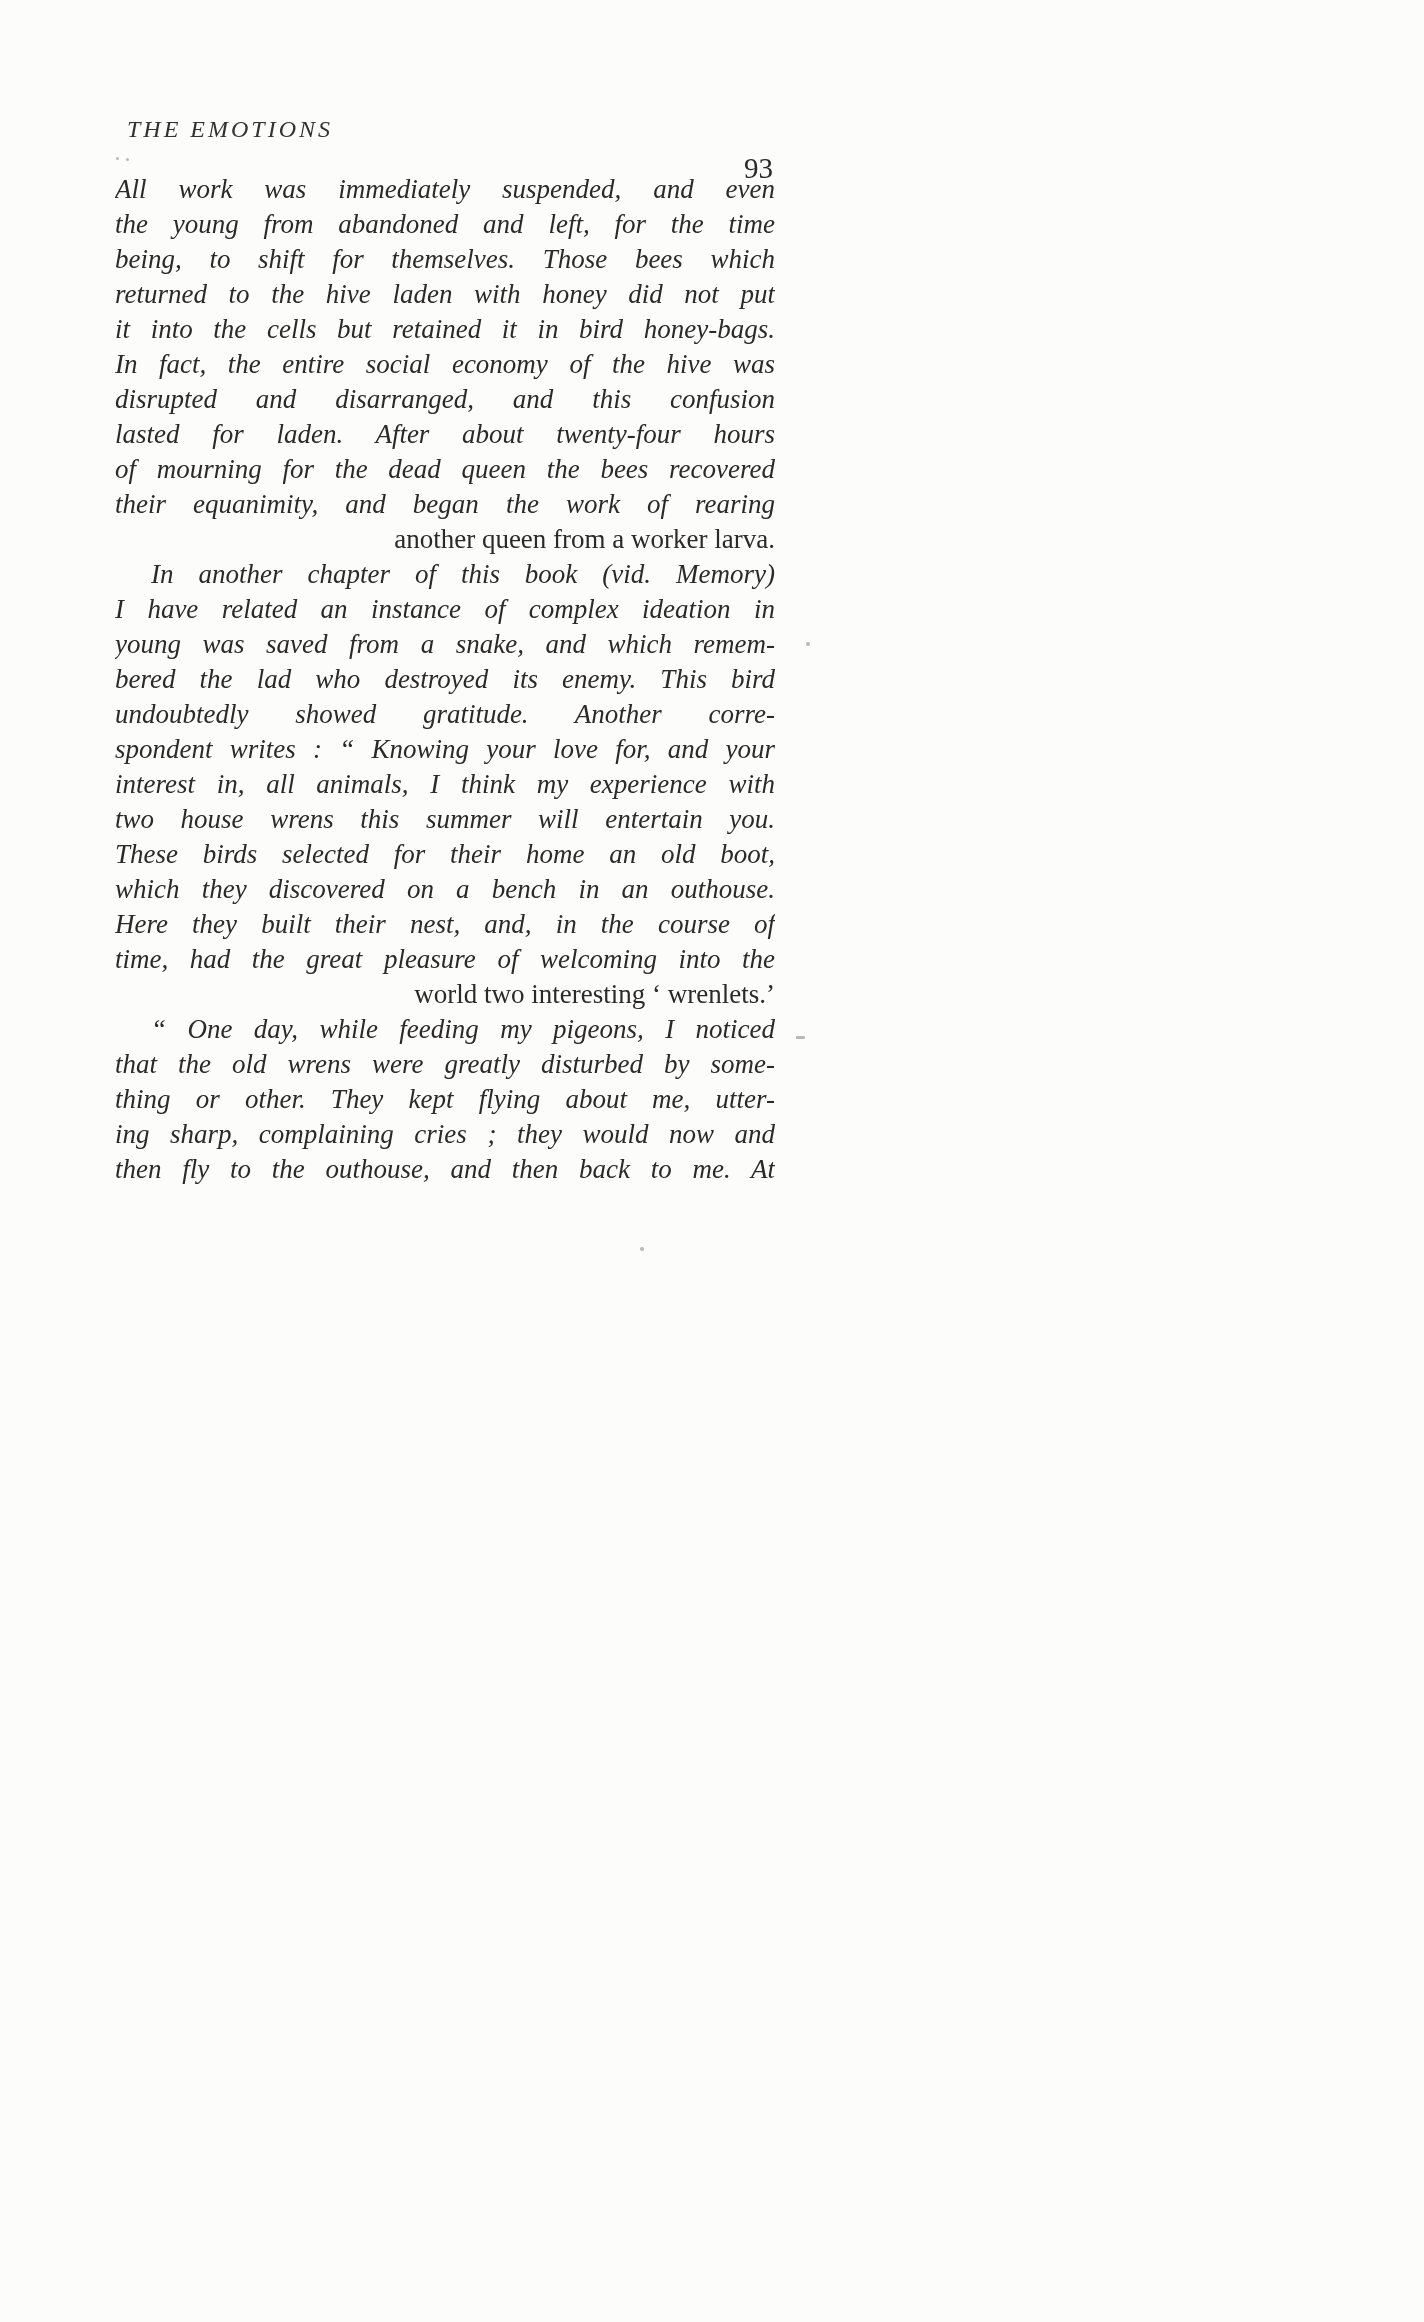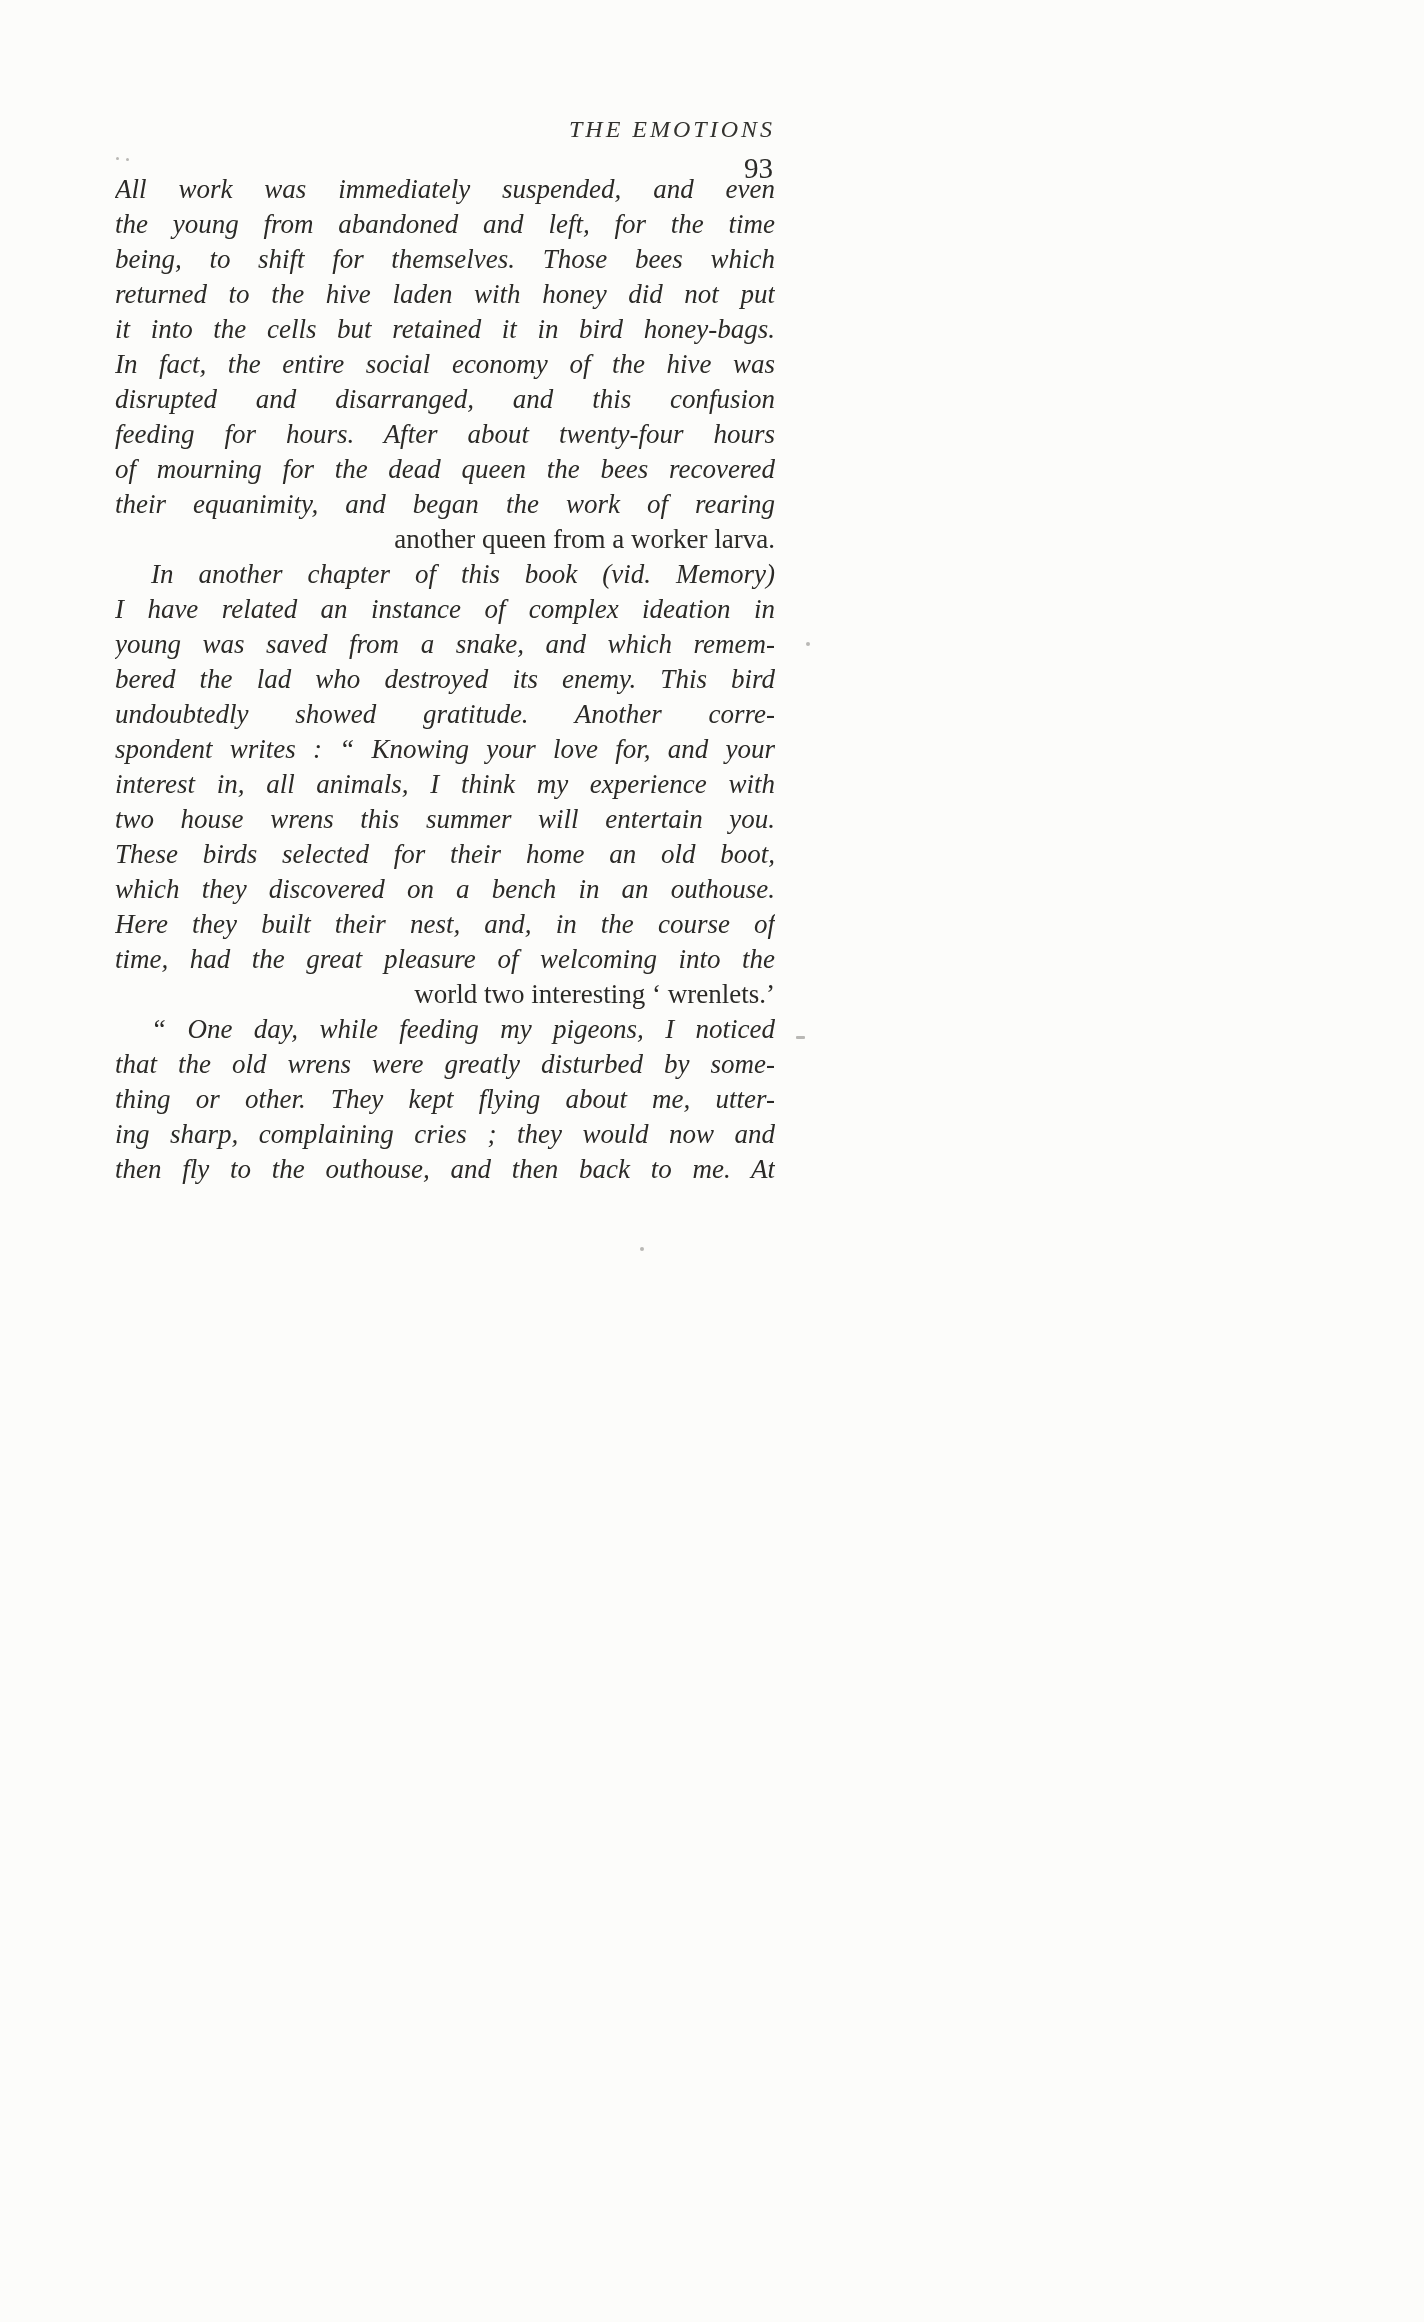--- a/index.html
+++ b/index.html
@@ -18,23 +18,23 @@
   }
   .page-header {
     position: absolute;
     left: 115px;
     top: 116px;
     width: 660px;
     height: 40px;
   }
   .running-title {
     position: absolute;
-    left: 3px;
+    left: 12px;
     right: 0;
-    text-align: right;
+    text-align: left;
     font-style: italic;
     font-size: 24px;
     letter-spacing: 3px;
     color: #33322e;
     white-space: nowrap;
   }
   .page-number {
     position: absolute;
     right: 2px;
     top: -2px;
@@ -90,21 +90,21 @@
 
   <div class="page-body">
       <div class="para">
         <div class="line just">All work was immediately suspended, and even</div>
         <div class="line just">the young from abandoned and left, for the time</div>
         <div class="line just">being, to shift for themselves. Those bees which</div>
         <div class="line just">returned to the hive laden with honey did not put</div>
         <div class="line just">it into the cells but retained it in bird honey-bags.</div>
         <div class="line just">In fact, the entire social economy of the hive was</div>
         <div class="line just">disrupted and disarranged, and this confusion</div>
-        <div class="line just">feeding for hours. After about twenty-four hours</div>
+        <div class="line just">lasted for laden. After about twenty-four hours</div>
         <div class="line just">of mourning for the dead queen the bees recovered</div>
         <div class="line just">their equanimity, and began the work of rearing</div>
         <div class="line">another queen from a worker larva.</div>
       </div>
       <div class="para">
         <div class="line just indent">In another chapter of this book (vid. Memory)</div>
         <div class="line just">I have related an instance of complex ideation in</div>
         <div class="line just">young was saved from a snake, and which remem-</div>
         <div class="line just">bered the lad who destroyed its enemy. This bird</div>
         <div class="line just">undoubtedly showed gratitude. Another corre-</div>

